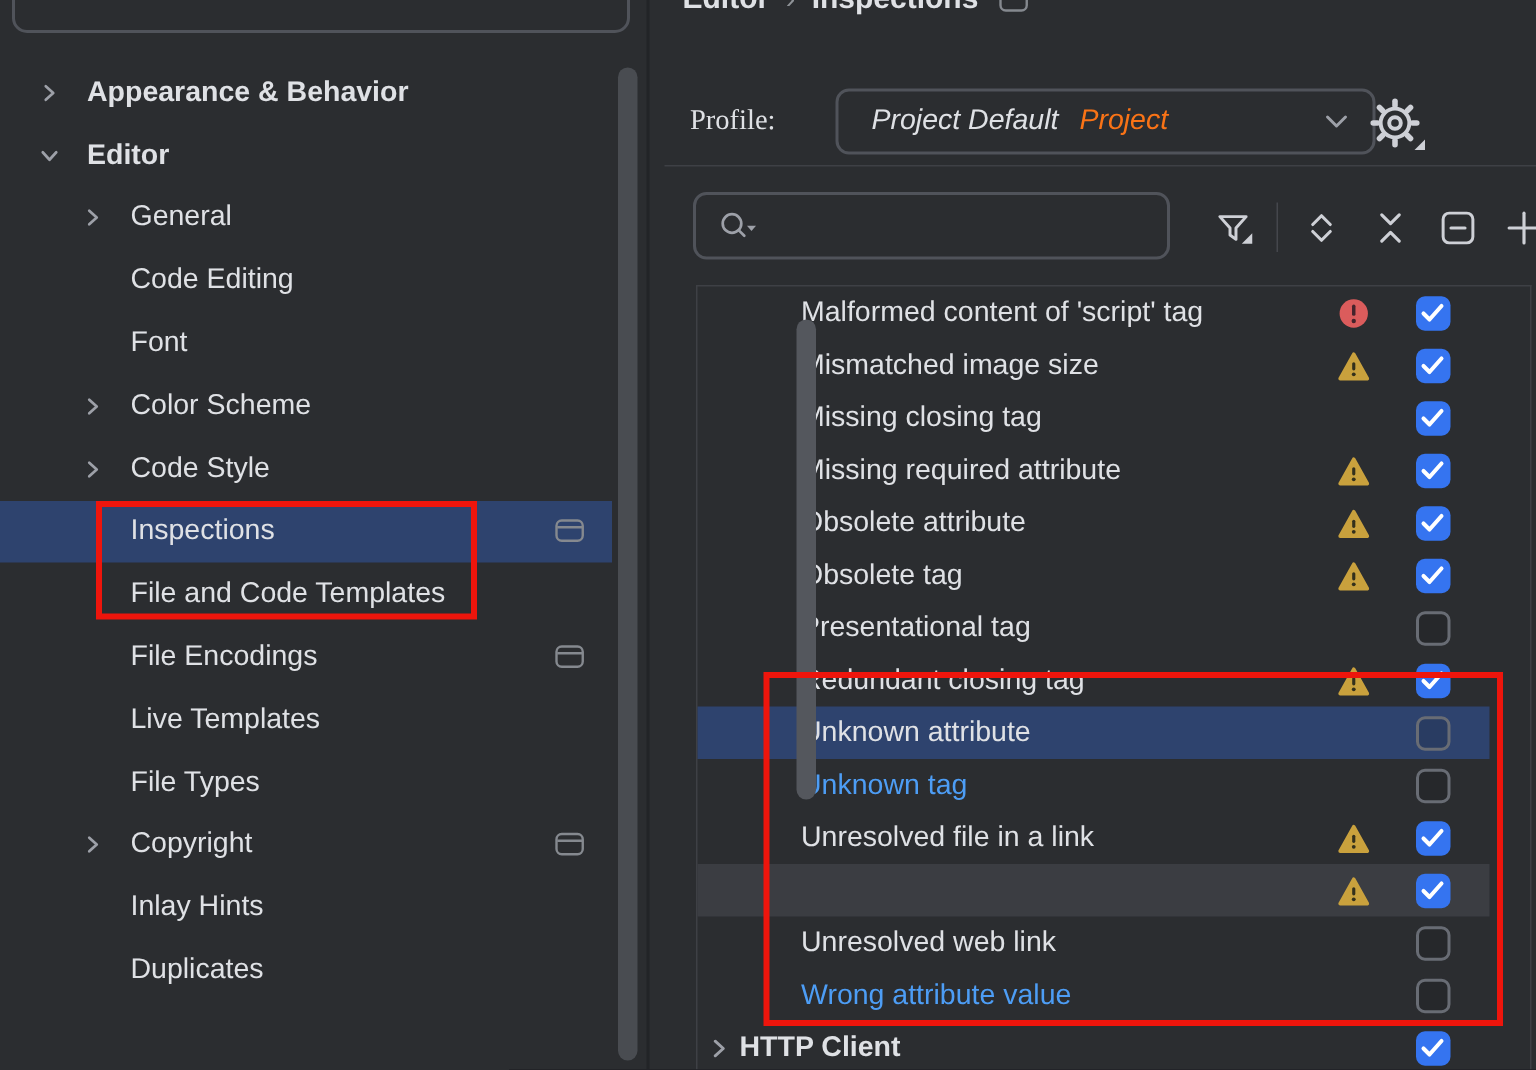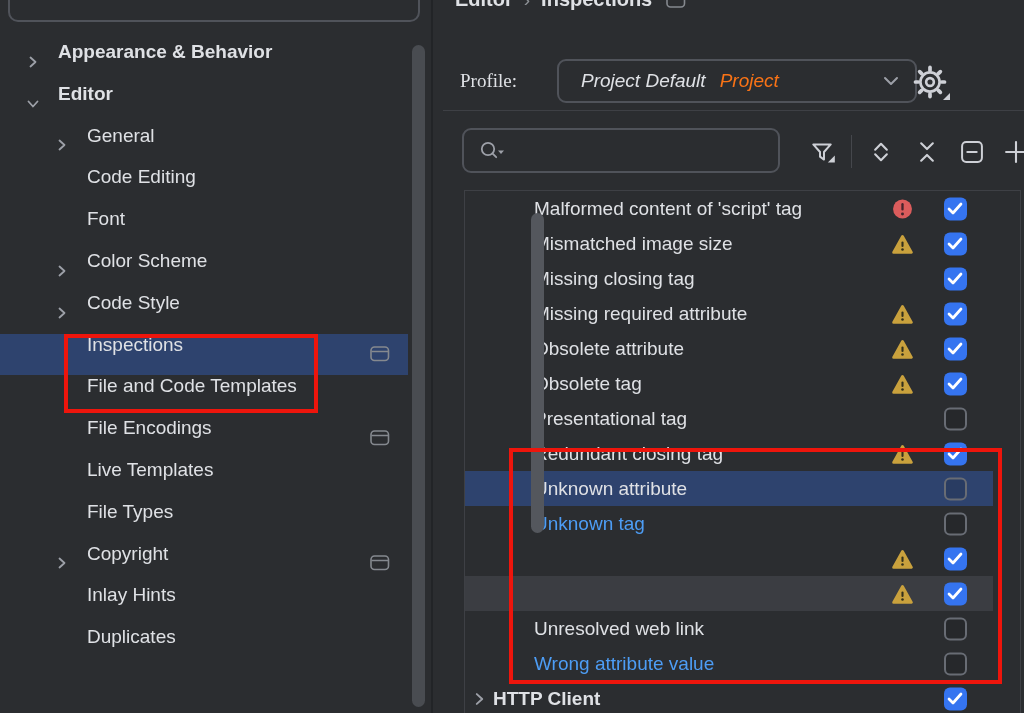--- a/index.html
+++ b/index.html
@@ -9,21 +9,21 @@
 
   
   .sidebar{position:absolute;left:0;top:0;width:431px;height:713px;}
   .side-search{position:absolute;left:8px;top:-21px;width:412px;height:43px;
                border:2px solid #50535A;border-radius:10px;box-sizing:border-box;background:transparent;}
   .side-search .mag{position:absolute;left:20px;top:8px;}
   .divider{position:absolute;left:431px;top:0;width:2px;height:713px;background:#222427;}
   .sb-thumb{position:absolute;left:412px;top:45px;width:13px;height:662px;border-radius:7px;background:#494C51;}
 
   .tree{position:absolute;left:0;top:41px;width:408px;}
-  .titem{position:relative;height:41.8px;display:flex;font-size:19px;box-sizing:border-box;}
+  .titem{position:relative;height:41.8px;display:flex;align-items:center;font-size:19px;box-sizing:border-box;}
   .titem.lvl1{padding-left:58px;}
   .titem.lvl2{padding-left:87px;}
   .titem.bold{font-weight:700;}
   .titem.selected{background:#2E436E;}
   .tchev{position:absolute;top:50%;transform:translateY(-50%);}
   .lvl1 .tchev{left:27px;}
   .lvl2 .tchev{left:56px;}
   .tchev.down{transform:translateY(-50%) rotate(90deg);}
   .mod-ic{position:absolute;right:18px;top:50%;transform:translateY(-50%);}
 
@@ -383,20 +383,21 @@
       </div>
     <div class="irow selected">
         <span class="ilabel">Unknown attribute</span>
         <span class="cb off"></span>
       </div>
     <div class="irow link">
         <span class="ilabel">Unknown tag</span>
         <span class="cb off"></span>
       </div>
     <div class="irow warn">
+        <span class="ilabel">Unresolved file in a link</span>
         <span class="sev sev-warn">
           <svg width="21" height="21" viewBox="0 0 20 20">
             <path d="M10 2.6 L18.6 18 H1.4 Z" fill="#C9A13D" stroke="#C9A13D" stroke-width="2.4" stroke-linejoin="round"></path>
             <rect x="9" y="7.6" width="2" height="5.2" rx="1" fill="#33301c"></rect>
             <circle cx="10" cy="15.3" r="1.2" fill="#33301c"></circle>
           </svg>
         </span>
         <span class="cb on">
           <svg width="20" height="18" viewBox="0 0 20 18">
             <path d="M4 9.5 l4 4 l8 -9" fill="none" stroke="#ffffff" stroke-width="2.7" stroke-linecap="round" stroke-linejoin="round"></path>

